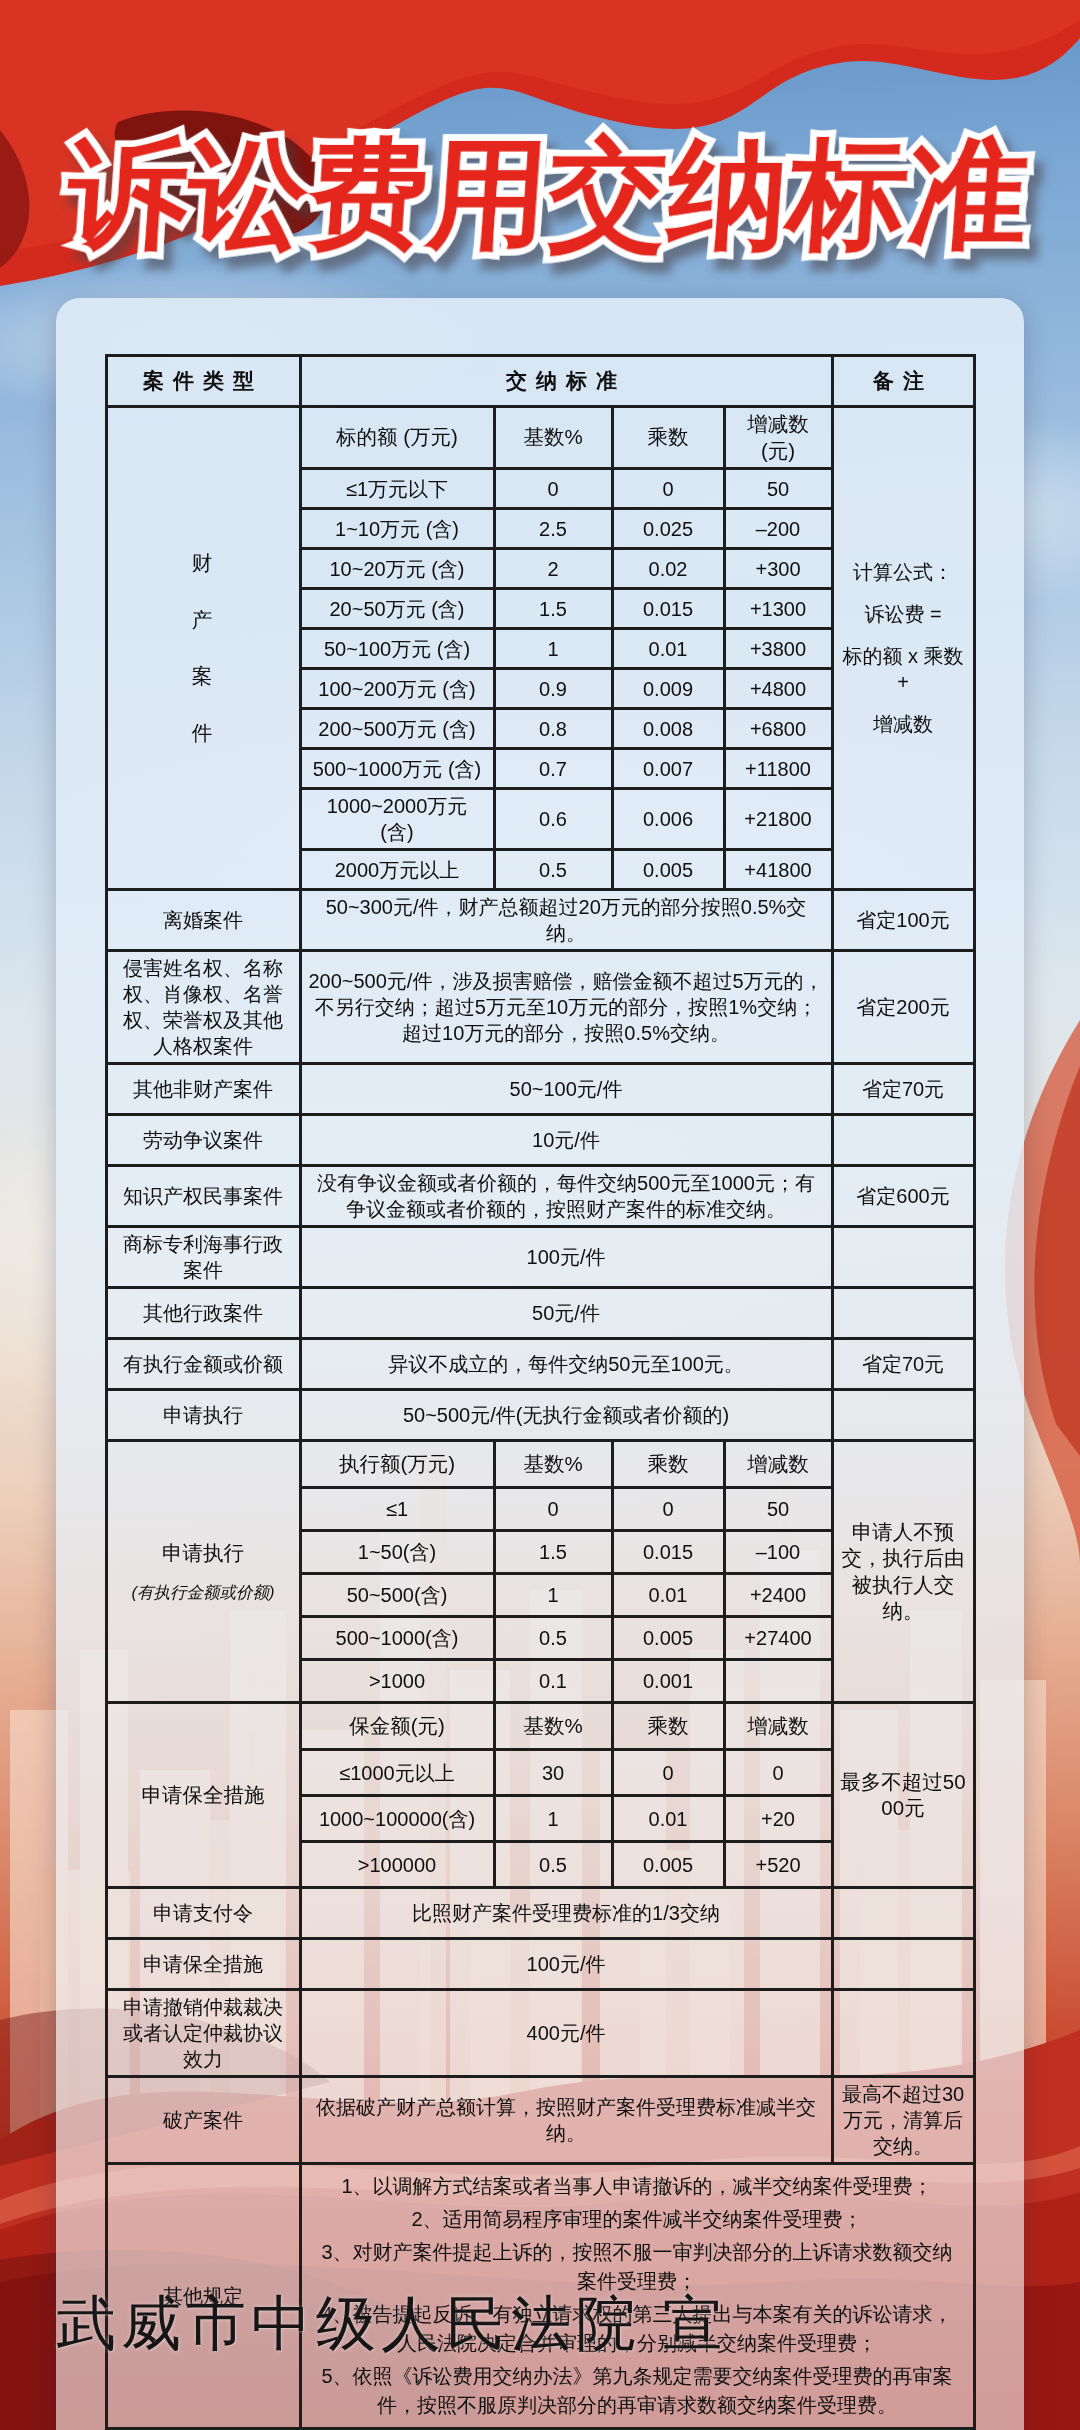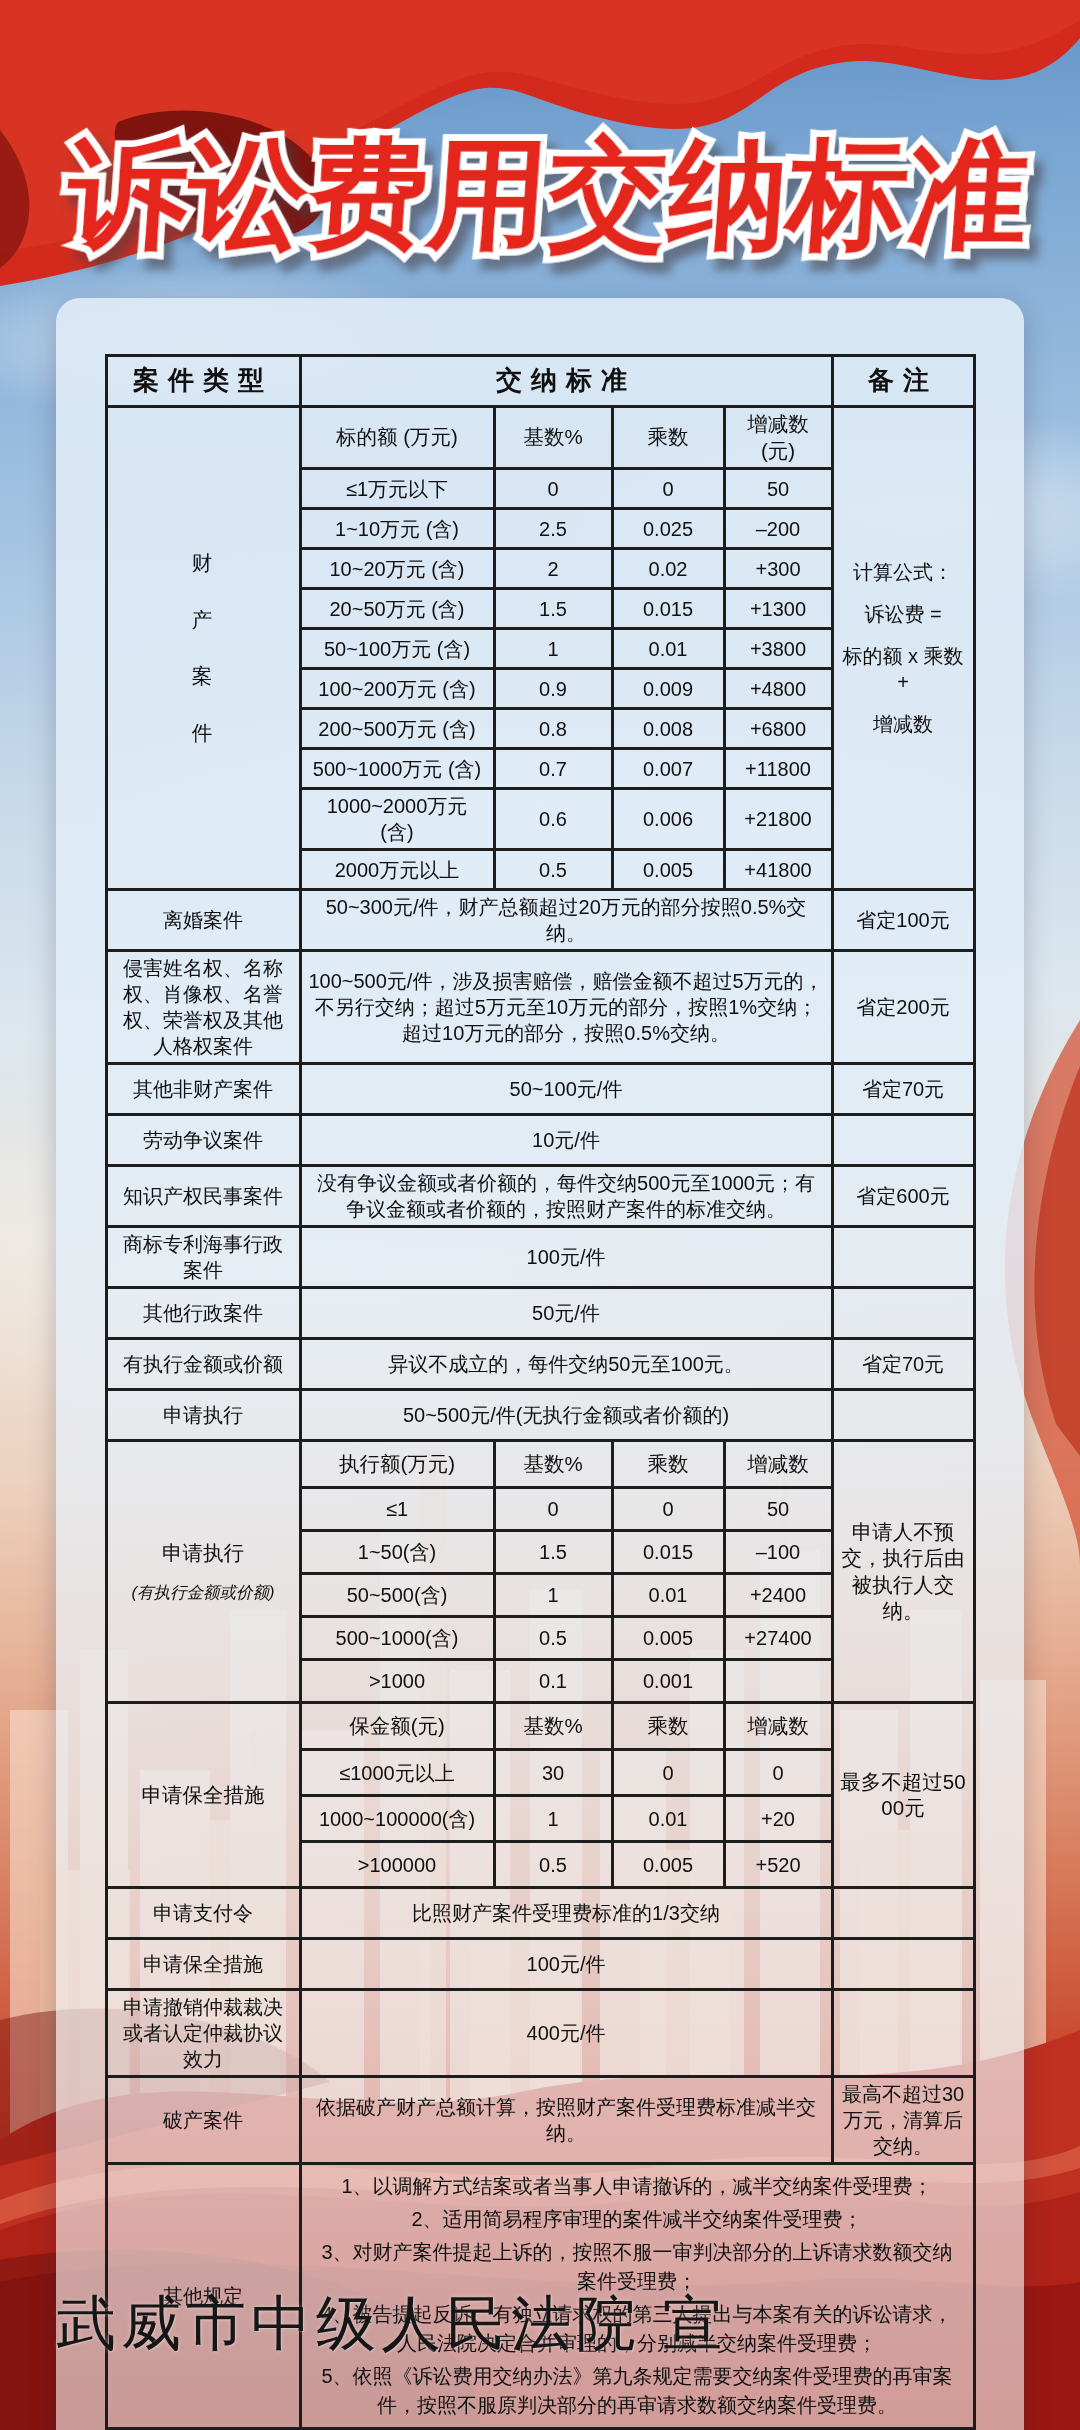--- a/index.html
+++ b/index.html
@@ -23,21 +23,21 @@
     border-radius:24px;
     background:linear-gradient(180deg,
       rgba(221,234,246,.93) 0%,rgba(226,237,247,.86) 38%,
       rgba(237,238,241,.74) 72%,rgba(246,236,232,.60) 100%);
     box-shadow:0 8px 26px rgba(40,30,60,.25);
     padding:56px 0 40px;
   }
   table.fee{width:868px;margin:0 auto;border-collapse:collapse;table-layout:fixed;}
   .fee td,.fee th{border:3px solid #1d1d1d;text-align:center;vertical-align:middle;
     padding:3px 6px;font-size:20px;line-height:1.3;color:#101010;word-break:break-all;}
-  .fee th{font-size:26px;font-weight:bold;letter-spacing:9px;height:42px;}
+  .fee th{font-size:21px;font-weight:bold;letter-spacing:9px;height:42px;}
   tr.sub td{height:38px;font-size:20.5px;}
   tr.pr td{height:31px;}
   tr.er td{height:34px;}
   tr.sr td{height:37px;}
   tr.one td{height:42px;}
   .vlabel{font-size:22px;}
   .vlabel span{display:block;margin:30px 0;letter-spacing:2px;}
   .formula div{margin:16px 0;font-size:20px;}
   .lbl{font-size:20px;padding:4px 8px;}
   .lbl .small2{font-size:16.5px;margin-top:16px;font-style:italic;}
@@ -223,21 +223,21 @@
             <td>+41800</td>
           </tr>
 
       <tr class="one">
             <td class="lbl">离婚案件</td>
             <td colspan="4" class="ltxt">50~300元/件，财产总额超过20万元的部分按照0.5%交纳。</td>
             <td class="rk">省定100元</td>
           </tr>
       <tr>
             <td class="lbl">侵害姓名权、名称权、肖像权、名誉权、荣誉权及其他人格权案件</td>
-            <td colspan="4" class="ltxt">100~500元/件，涉及损害赔偿，赔偿金额不超过5万元的，不另行交纳；超过5万元至10万元的部分，按照1%交纳；超过10万元的部分，按照0.5%交纳。</td>
+            <td colspan="4" class="ltxt">200~500元/件，涉及损害赔偿，赔偿金额不超过5万元的，不另行交纳；超过5万元至10万元的部分，按照1%交纳；超过10万元的部分，按照0.5%交纳。</td>
             <td class="rk">省定200元</td>
           </tr>
       <tr class="one">
             <td class="lbl">其他非财产案件</td>
             <td colspan="4" class="ltxt">50~100元/件</td>
             <td class="rk">省定70元</td>
           </tr>
       <tr class="one">
             <td class="lbl">劳动争议案件</td>
             <td colspan="4" class="ltxt">10元/件</td>

